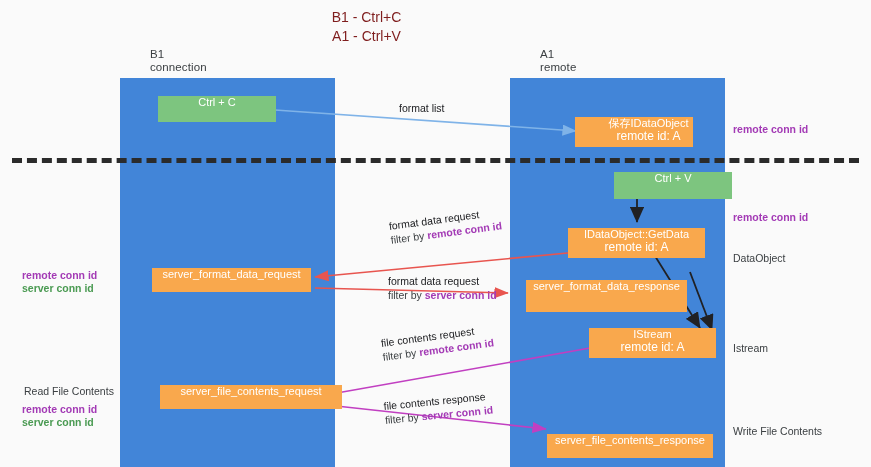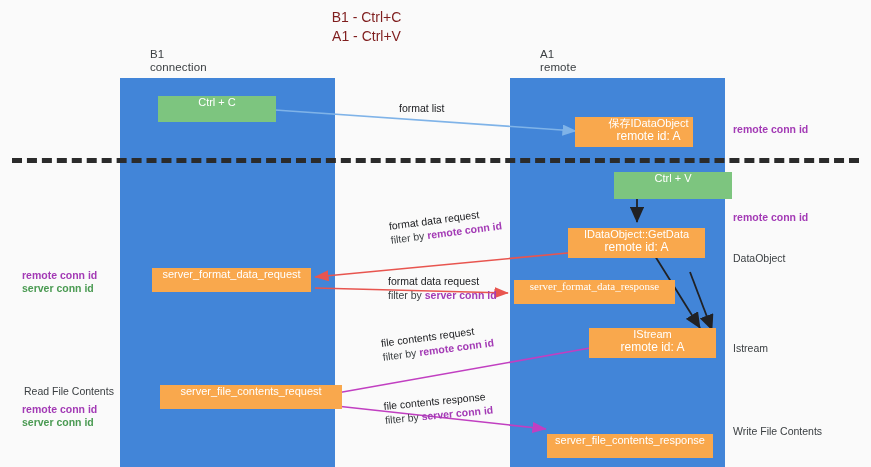--- a/index.html
+++ b/index.html
@@ -172,21 +172,21 @@
 
   <div class="box orange" style="left:568px; top:228px; width:137px; height:30px;">
     <div>IDataObject::GetData</div>
     <div class="l2">remote id: A</div>
   </div>
 
   <div class="box orange" style="left:152px; top:268px; width:159px; height:24px;">
     <div>server_format_data_request</div>
   </div>
 
-  <div class="box orange" style="left:514px; top:280px; width:161px; height:24px;font-family:Liberation Serif, serif;">
+  <div class="box orange" style="left:526px; top:280px; width:161px; height:32px;">
     <div>server_format_data_response</div>
   </div>
 
   <div class="box orange" style="left:589px; top:328px; width:127px; height:30px;">
     <div>IStream</div>
     <div class="l2">remote id: A</div>
   </div>
 
   <div class="box orange" style="left:160px; top:385px; width:182px; height:24px;">
     <div>server_file_contents_request</div>

